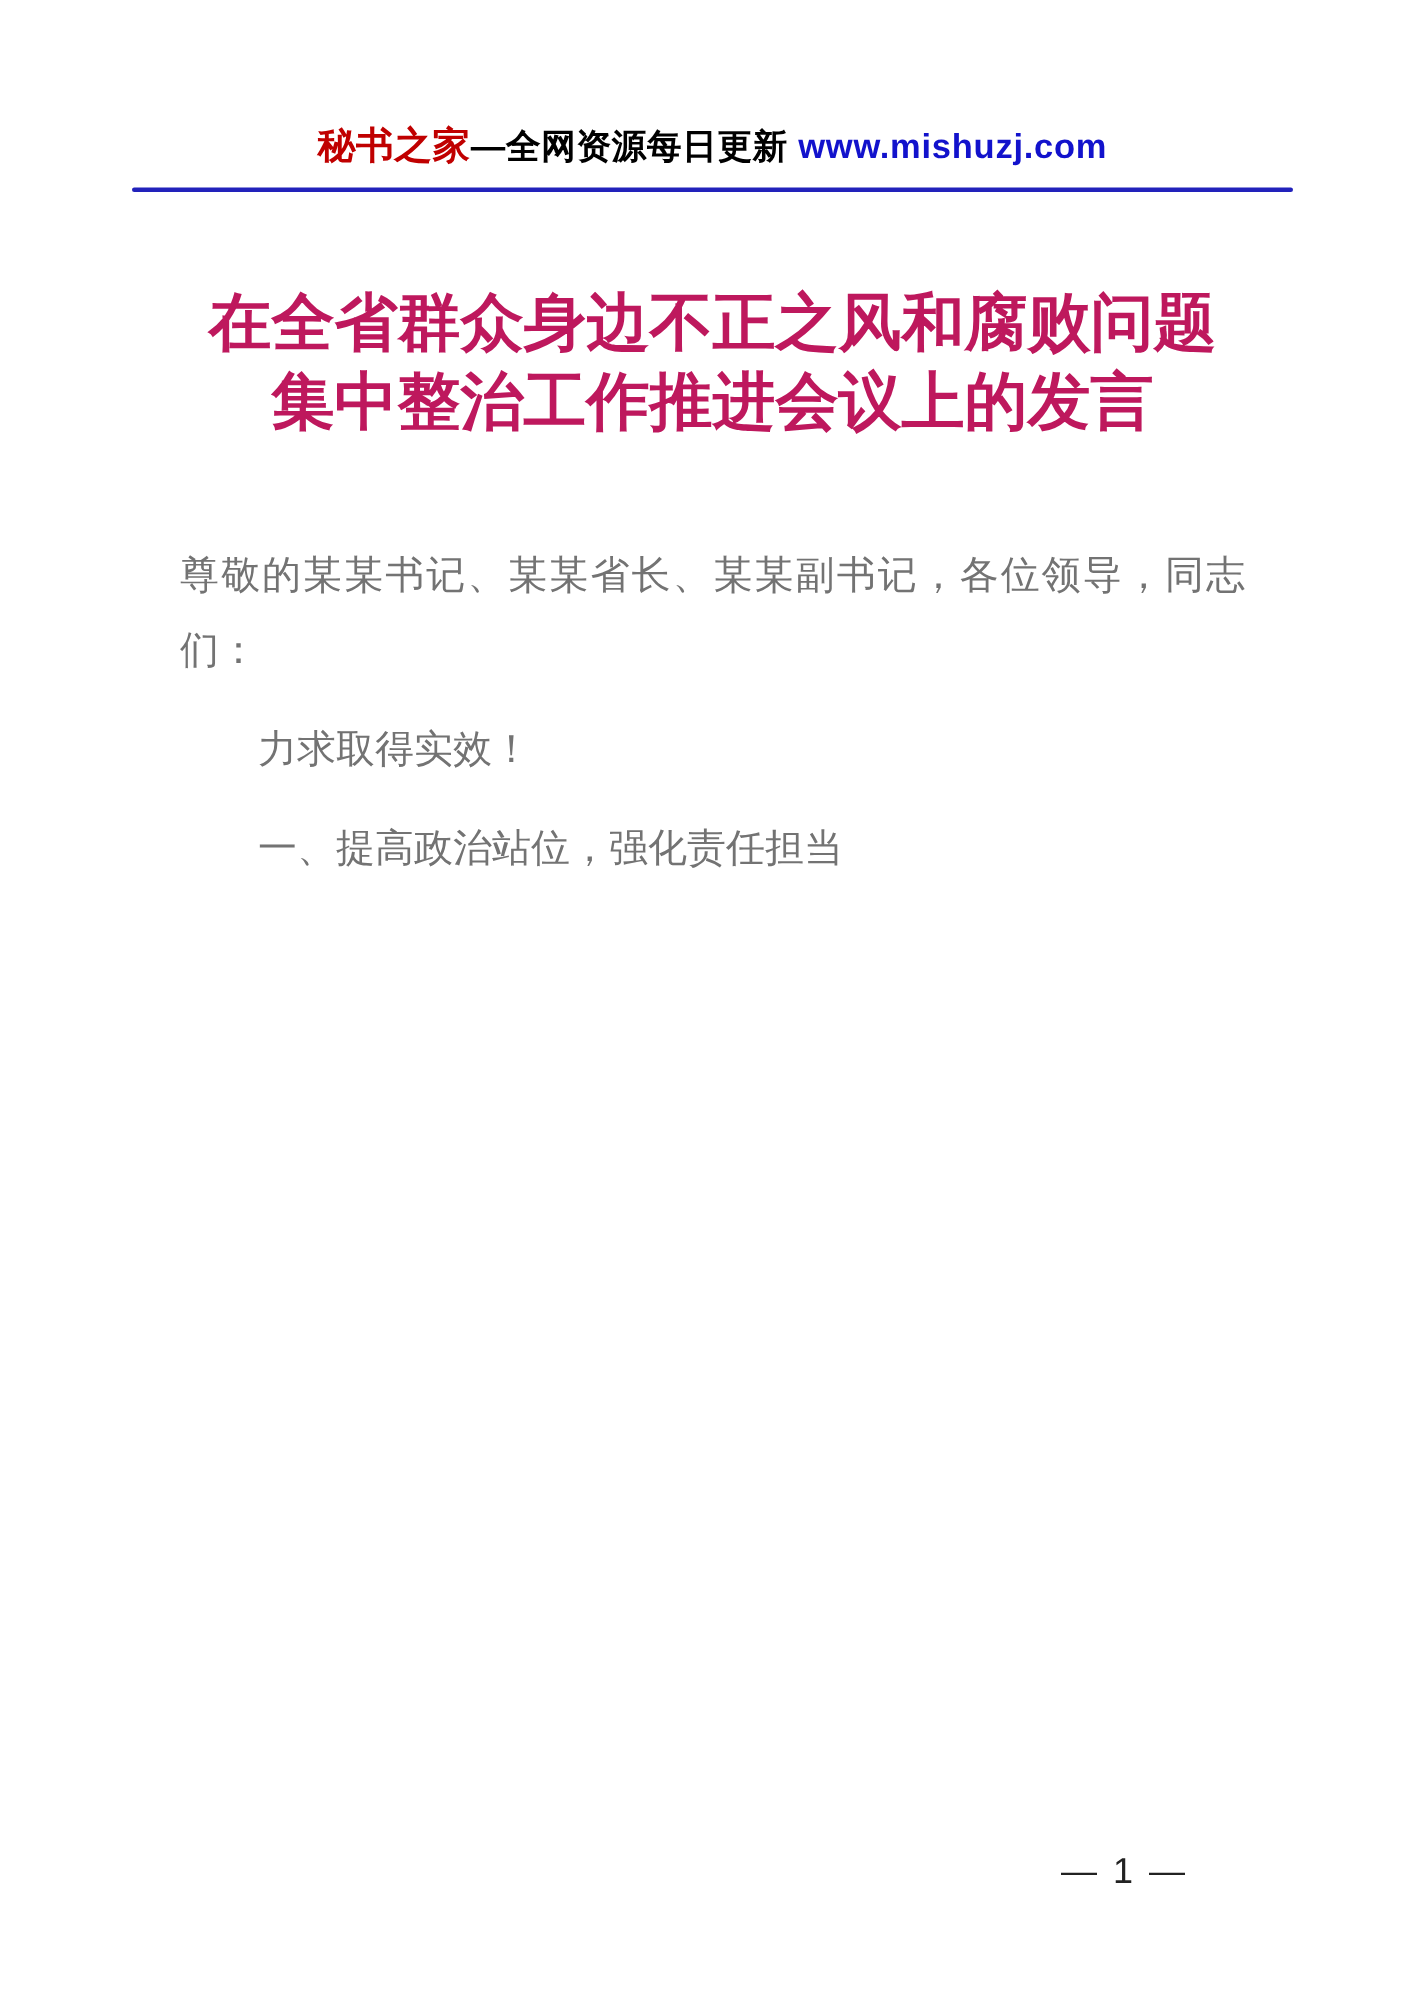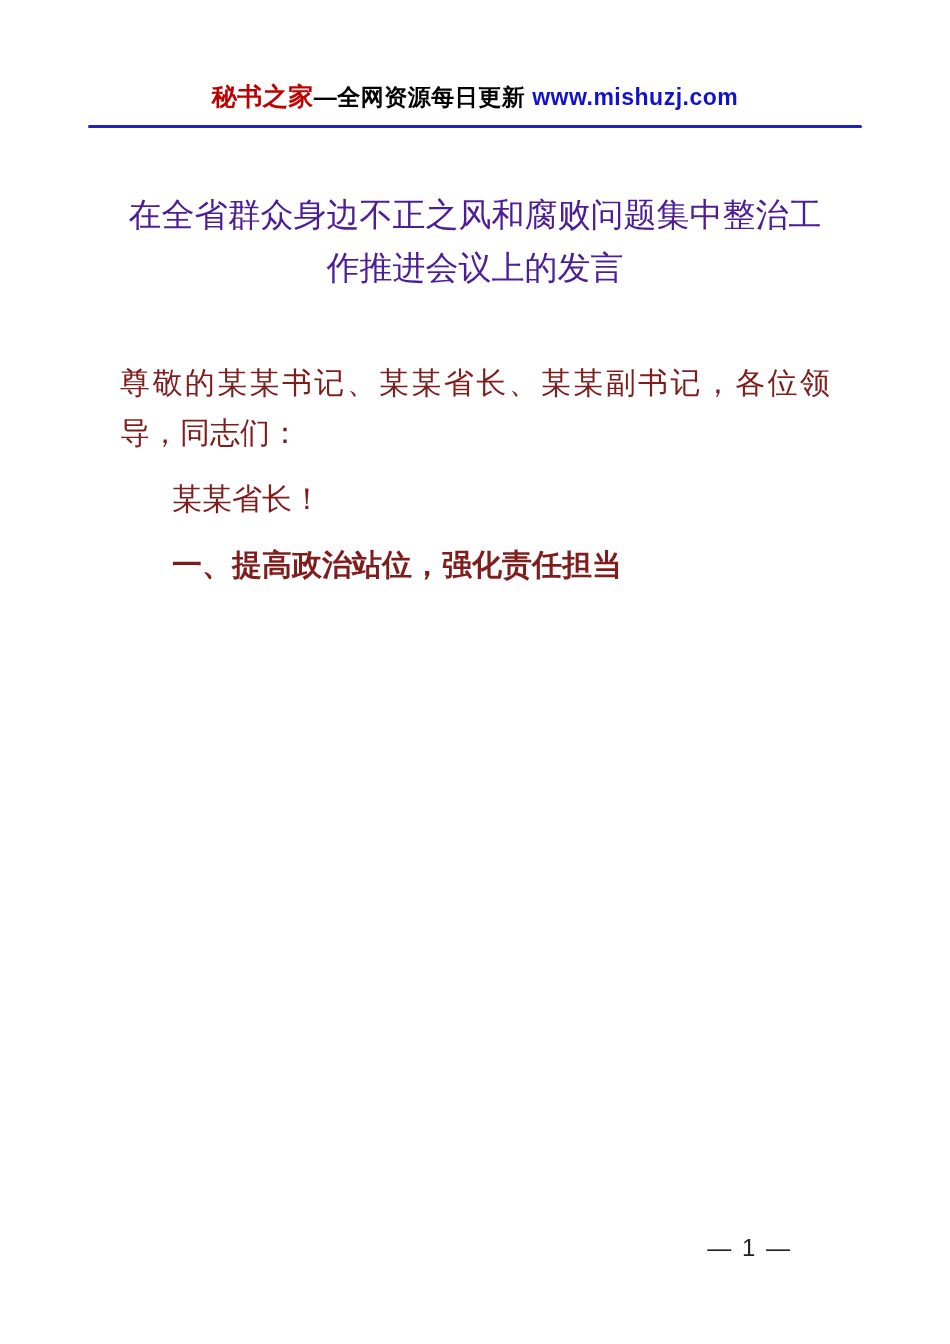--- a/index.html
+++ b/index.html
@@ -21,38 +21,38 @@
   .doc-header { margin: 0 -32px; text-align: center; }
   .header-text { font-size: 23px; font-weight: bold; letter-spacing: 0.5px; white-space: nowrap; }
   .brand { color: var(--brand-color, #c00000); font-size: 25px; }
   .tagline { color: #000000; }
   .url { color: var(--url-color, #1010cc); }
   .header-rule { height: 3px; background: var(--rule-color, #2222bb); margin-top: 12px; }
 
   
   .doc-title {
     margin-top: 60px;
-    font-size: 33px;
+    font-size: 42px;
     line-height: 53px;
-    font-weight: normal;
+    font-weight: bold;
     text-align: center;
-    color: #4c1d95;
+    color: #be185d;
   }
 
   
   .doc-body { margin-top: 64px; }
   .para {
-    font-size: 30px;
+    font-size: 26px;
     line-height: 50px;
     text-align: justify;
     margin-bottom: 16px;
-    color: #7f1d1d;
+    color: #737373;
   }
   .indent { text-indent: 52px; }
-  .heading { font-weight: bold; }
+  .heading { font-weight: normal; }
 
   
   .page-number {
     position: absolute;
     right: 158px;
     bottom: 82px;
     font-size: 24px;
     color: #222222;
     letter-spacing: 2px;
   }
@@ -67,21 +67,21 @@
       <span class="brand">秘书之家</span><span class="tagline">—全网资源每日更新 </span><span class="url">www.mishuzj.com</span>
     </div>
     <div class="header-rule"></div>
   </header>
 
   <main class="doc-main">
     <h1 class="doc-title">在全省群众身边不正之风和腐败问题集中整治工作推进会议上的发言</h1>
 
     <div class="doc-body">
       <p class="para">尊敬的某某书记、某某省长、某某副书记，各位领导，同志们：</p>
-      <p class="para indent">某某省长！</p>
+      <p class="para indent">力求取得实效！</p>
       <p class="para indent heading">一、提高政治站位，强化责任担当</p>
     </div>
   </main>
 
   <footer>
     <span class="page-number">— 1 —</span>
   </footer>
 
 </div>
 

